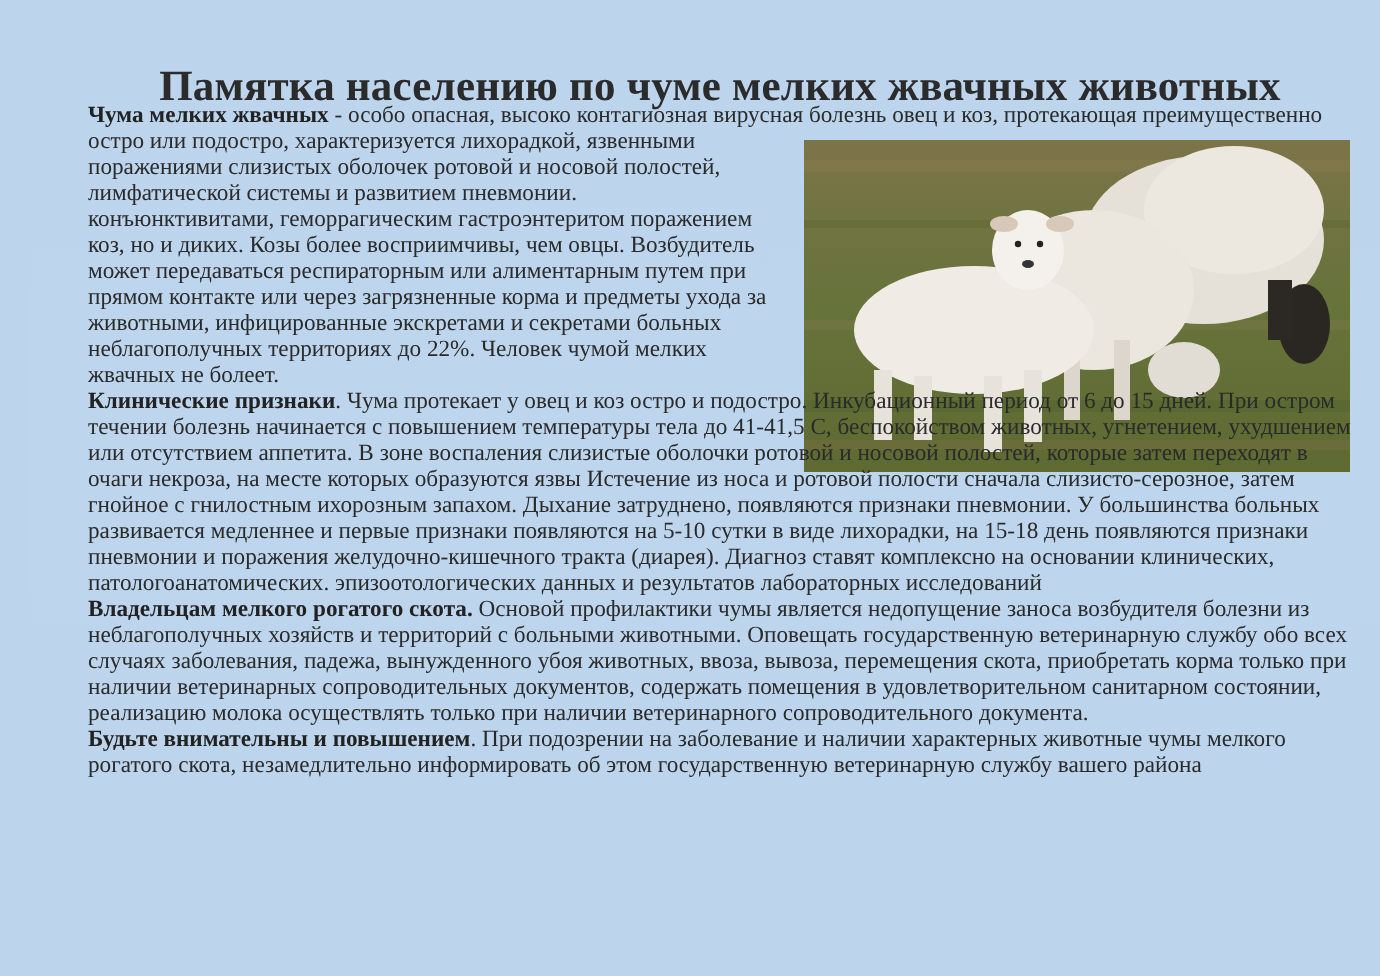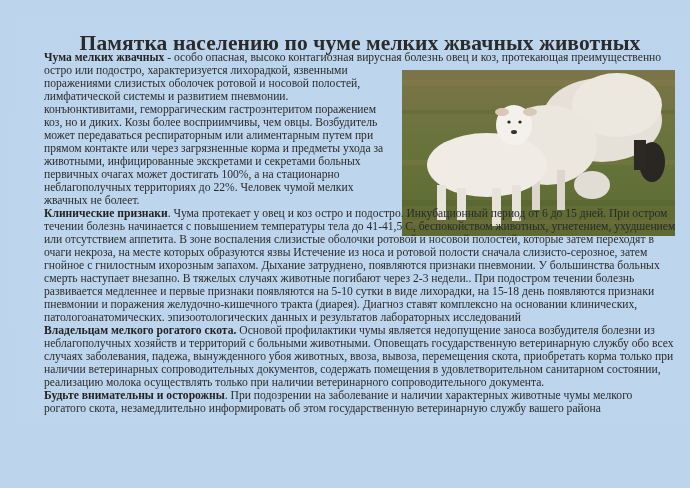--- a/index.html
+++ b/index.html
@@ -84,37 +84,35 @@
     <span class="line"><b>Чума мелких жвачных</b><span> - особо опасная, высоко контагиозная вирусная болезнь овец и коз, протекающая преимущественно</span></span>
     <span class="line">остро или подостро, характеризуется лихорадкой, язвенными</span>
     <span class="line">поражениями слизистых оболочек ротовой и носовой полостей,</span>
     <span class="line">лимфатической системы и развитием пневмонии.</span>
     <span class="line">конъюнктивитами, геморрагическим гастроэнтеритом поражением</span>
 
     <span class="line">коз, но и диких. Козы более восприимчивы, чем овцы. Возбудитель</span>
     <span class="line">может передаваться респираторным или алиментарным путем при</span>
     <span class="line">прямом контакте или через загрязненные корма и предметы ухода за</span>
     <span class="line">животными, инфицированные экскретами и секретами больных</span>
-    <span class="line">первичных очагах может достигать 100%, а на стационарно</span>
     <span class="line">неблагополучных территориях до 22%. Человек чумой мелких</span>
     <span class="line">жвачных не болеет.</span>
 
     <span class="line"><b>Клинические признаки</b><span>. Чума протекает у овец и коз остро и подостро. Инкубационный период от 6 до 15 дней. При остром</span></span>
     <span class="line">течении болезнь начинается с повышением температуры тела до 41-41,5 С, беспокойством животных, угнетением, ухудшением</span>
     <span class="line">или отсутствием аппетита. В зоне воспаления слизистые оболочки ротовой и носовой полостей, которые затем переходят в</span>
     <span class="line">очаги некроза, на месте которых образуются язвы Истечение из носа и ротовой полости сначала слизисто-серозное, затем</span>
     <span class="line">гнойное с гнилостным ихорозным запахом. Дыхание затруднено, появляются признаки пневмонии. У большинства больных</span>
-    <span class="line">смерть наступает внезапно. В тяжелых случаях животные погибают через 2-3 недели.. При подостром течении болезнь</span>
     <span class="line">развивается медленнее и первые признаки появляются на 5-10 сутки в виде лихорадки, на 15-18 день появляются признаки</span>
     <span class="line">пневмонии и поражения желудочно-кишечного тракта (диарея). Диагноз ставят комплексно на основании клинических,</span>
     <span class="line">патологоанатомических. эпизоотологических данных и результатов лабораторных исследований</span>
 
     <span class="line"><b>Владельцам мелкого рогатого скота.</b><span> Основой профилактики чумы является недопущение заноса возбудителя болезни из</span></span>
     <span class="line">неблагополучных хозяйств и территорий с больными животными. Оповещать государственную ветеринарную службу обо всех</span>
     <span class="line">случаях заболевания, падежа, вынужденного убоя животных, ввоза, вывоза, перемещения скота, приобретать корма только при</span>
     <span class="line">наличии ветеринарных сопроводительных документов, содержать помещения в удовлетворительном санитарном состоянии,</span>
     <span class="line">реализацию молока осуществлять только при наличии ветеринарного сопроводительного документа.</span>
 
-    <span class="line"><b>Будьте внимательны и осторожны</b><span>. При подозрении на заболевание и наличии характерных животные чумы мелкого</span></span>
+    <span class="line"><b>Будьте внимательны и повышением</b><span>. При подозрении на заболевание и наличии характерных животные чумы мелкого</span></span>
     <span class="line">рогатого скота, незамедлительно информировать об этом государственную ветеринарную службу вашего района</span>
   </div>
 
 </div>
 
 </body></html>

